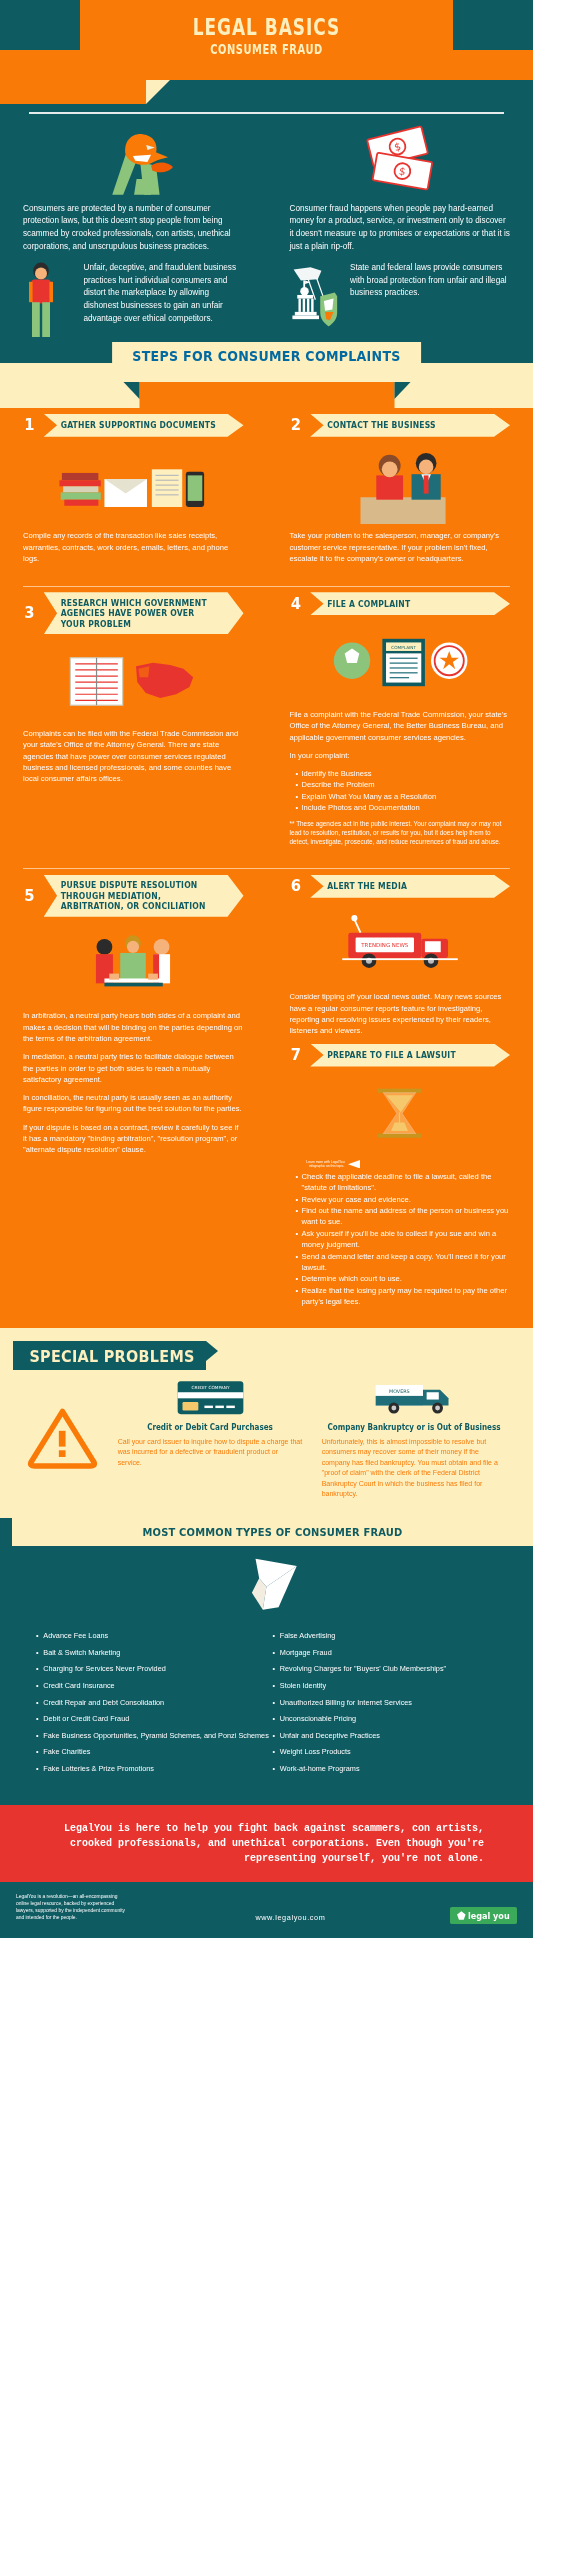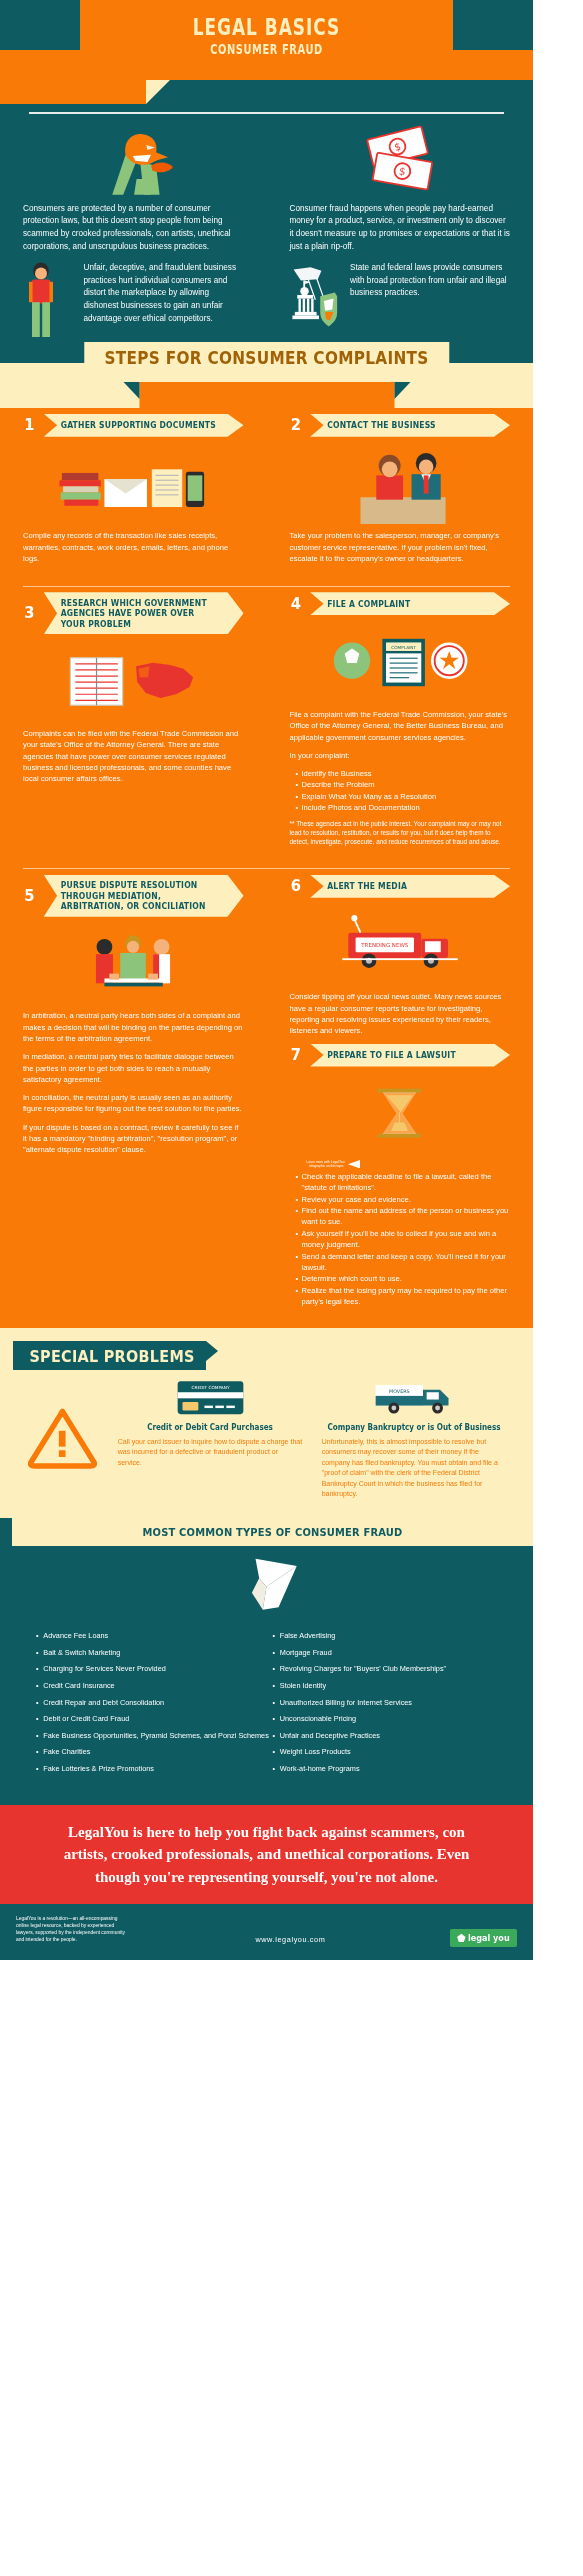--- a/index.html
+++ b/index.html
@@ -109,24 +109,24 @@
     background: #fdf0be;
     height: 45px;
     position: relative;
   }
   .banner-label {
     position: absolute;
     left: 50%; transform: translateX(-50%);
     top: -20.7px;
     background: #fdf0be;
     padding: 6px 20.7px 4.9px 20.7px;
-    color: #a16207;
-    font-family: "DejaVu Sans Condensed","Liberation Sans", sans-serif;
-    font-weight: bold;
-    font-size: 17px;
+    color: #0369a1;
+    font-family: "DejaVu Sans Condensed","Liberation Sans", sans-serif;
+    font-weight: bold;
+    font-size: 14px;
     letter-spacing: 0.3px;
     white-space: nowrap;
   }
   .banner-ribbon {
     position: absolute;
     left: 50%; transform: translateX(-50%);
     top: 19.4px;
     width: 255px; height: 25.5px;
     background: #f97a07;
   }
@@ -286,24 +286,25 @@
   .types-cols li:before { content:"•"; position:absolute; left:0; }
 
   
   .cta {
     background: #e8342e;
     padding: 16px 49px;
     text-align: center;
   }
   .cta p {
     color: #ffffff;
-    font-family: Liberation Serif, serif;
-    font-weight: bold;
-    font-size: 15px;
+    font-family: Liberation Mono, monospace;
+    font-weight: bold;
+    font-size: 10px;
     line-height: 1.5;
+    text-align: right;
   }
 
   
   .footer {
     background: #0f5b62;
     display: flex;
     align-items: flex-start;
     padding: 11px 16px 13.4px 16px;
     position: relative;
     min-height: 56px;

